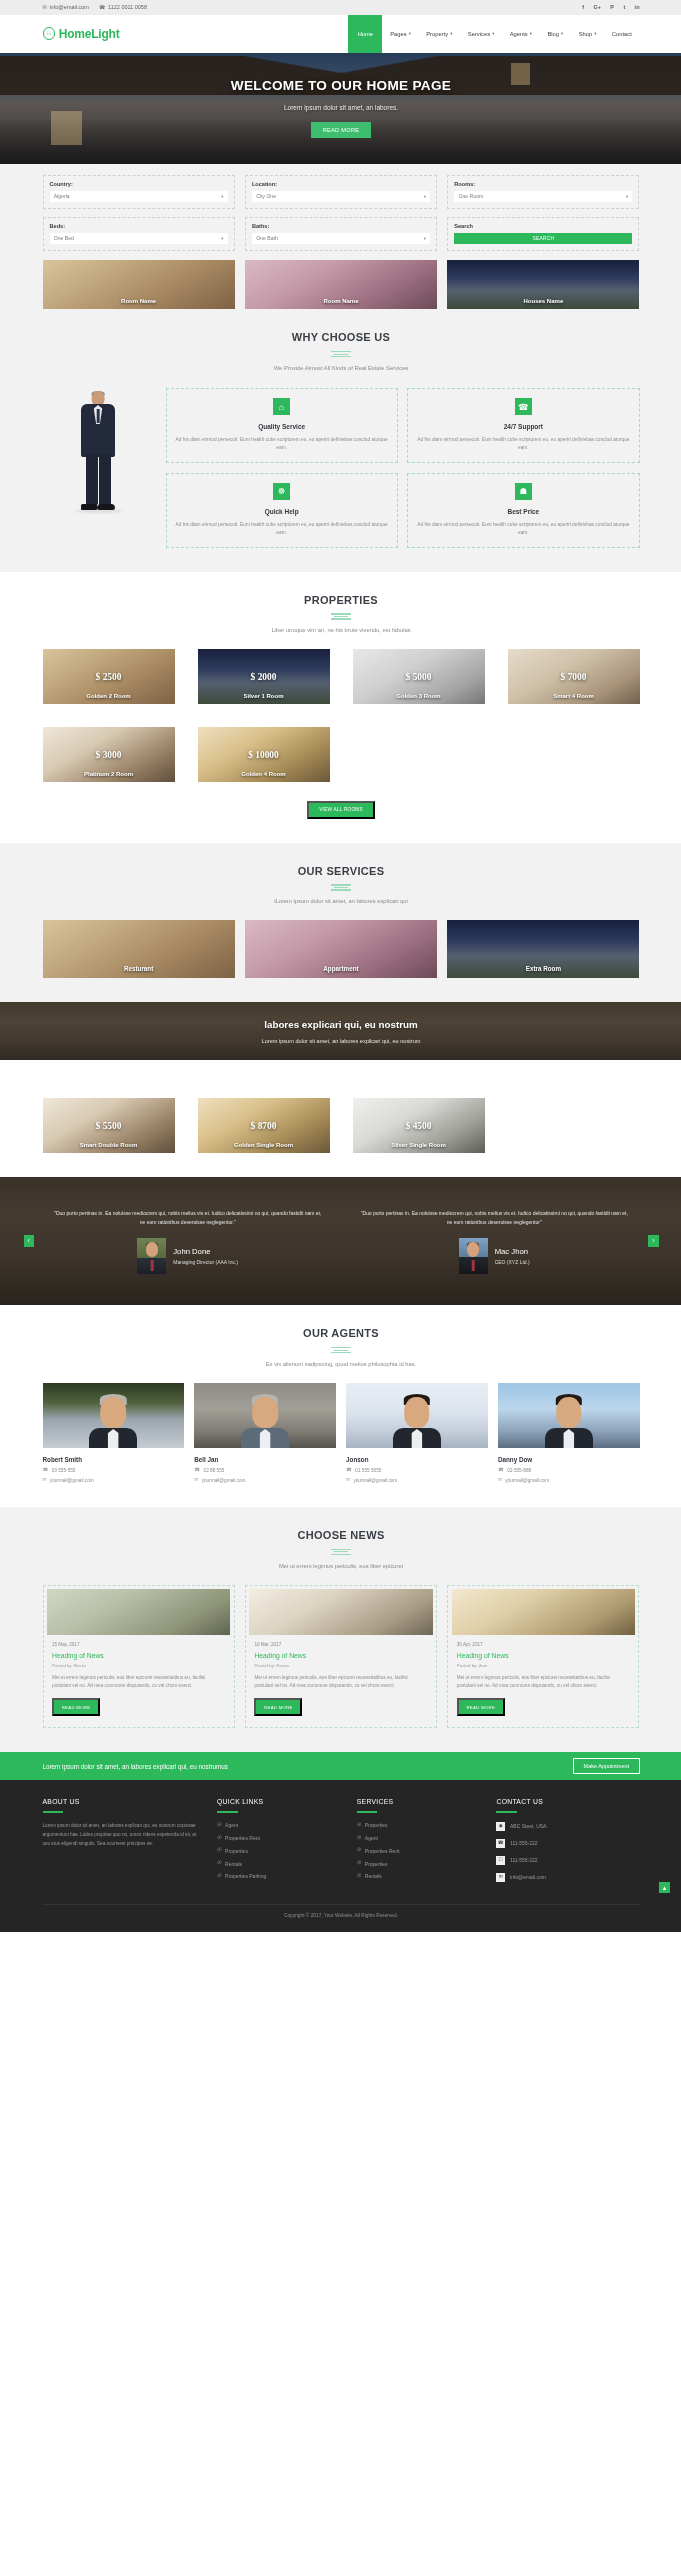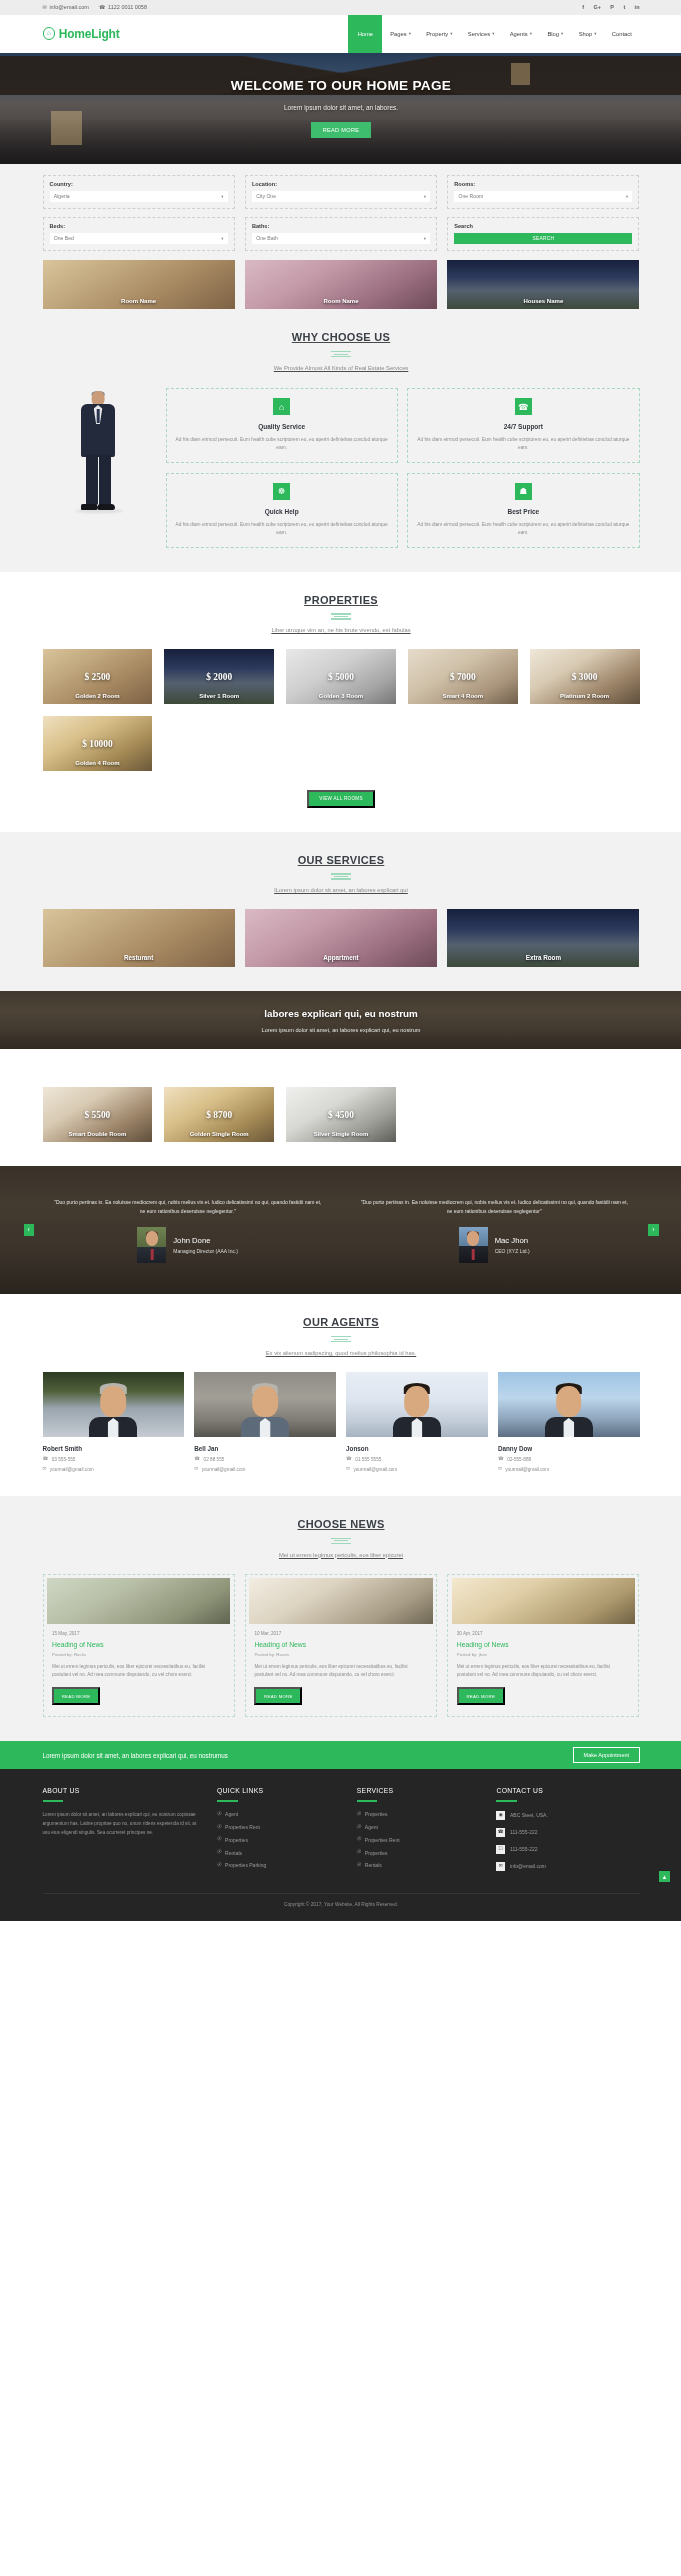--- a/index.html
+++ b/index.html
@@ -125,21 +125,21 @@
   .img-bedroom-b  { background: linear-gradient(150deg,#efe7d9 0%,#d8cab3 35%,#9c8468 70%,#5f4f3c 100%); }
   .img-bedroom-c  { background: linear-gradient(150deg,#efe0c0 0%,#d9c08a 35%,#a58a55 70%,#6b583a 100%); }
   .img-greyroom   { background: linear-gradient(150deg,#e8e8e8 0%,#cfcfcf 40%,#a5a5a5 75%,#767676 100%); }
   .img-kitchen    { background: linear-gradient(150deg,#f0f0ee 0%,#d8d8d4 38%,#9e9e98 72%,#5d5d58 100%); }
   .img-newsroom-a { background: linear-gradient(150deg,#cfd6c4 0%,#b9c0a8 35%,#8e9478 75%,#5f6450 100%); }
   .img-newsroom-b { background: linear-gradient(150deg,#f2ede2 0%,#ddd4c2 35%,#a79c85 75%,#6e6654 100%); }
   .img-newsroom-c { background: linear-gradient(150deg,#f3e8cf 0%,#e0cfa8 35%,#ae9a6e 75%,#6f6143 100%); }
 
   
   .sec { padding: 22px 0 24px; }
-  .sec-head { text-align: center; text-decoration: underline; }
+  .sec-head { text-align: center; }
   .sec-title {
     font-size: 11px; font-weight: bold; color: #3a3f46; letter-spacing: 0.3px;
   }
   .divider { margin: 7.7px auto 0; width: 20.5px; }
   .divider i { display: block; height: 1.2px; background: #9fd9bb; margin: 0 auto 1.4px; }
   .divider i:nth-child(1) { width: 20.5px; }
   .divider i:nth-child(2) { width: 14.5px; }
   .divider i:nth-child(3) { width: 20.5px; }
   .sec-sub { font-size: 5.8px; color: #8a8a8a; margin-top: 7.7px; }
 
@@ -162,21 +162,21 @@
   .why-card { border: 0.9px dashed #a9d8c0; padding: 9.4px 8.5px 10.2px; text-align: center; background: #f2f2f2; }
   .why-ico {
     width: 17px; height: 17px; background: #2eb85c; color: #fff;
     display: flex; align-items: center; justify-content: center;
     margin: 0 auto 7.7px; font-size: 8.5px; line-height: 1;
   }
   .why-name { font-size: 6.5px; font-weight: bold; color: #33383f; margin-bottom: 6px; }
   .why-text { font-size: 4.8px; color: #8d8d8d; line-height: 1.65; }
 
   
-  .pgrid { display: grid; grid-template-columns: repeat(5,1fr); gap: 12px; margin-top: 16px; }
+  .pgrid { display: grid; grid-template-columns: repeat(4,1fr); gap: 23px; margin-top: 16px; }
   .pcard { position: relative; height: 55px; overflow: hidden; }
   .pcard .price {
     position: absolute; left: 0; right: 0; top: 50%; transform: translateY(-50%);
     text-align: center; color: #fff; font-size: 9.4px; font-weight: bold;
     font-family: "Liberation Serif", serif;
     text-shadow: 0 0.9px 3.4px rgba(0,0,0,.65);
   }
   .pcard .pname {
     position: absolute; left: 0; right: 0; bottom: 5.1px; text-align: center;
     color: #fff; font-size: 6px; font-weight: bold; text-shadow: 0 0.9px 2.6px rgba(0,0,0,.75);

